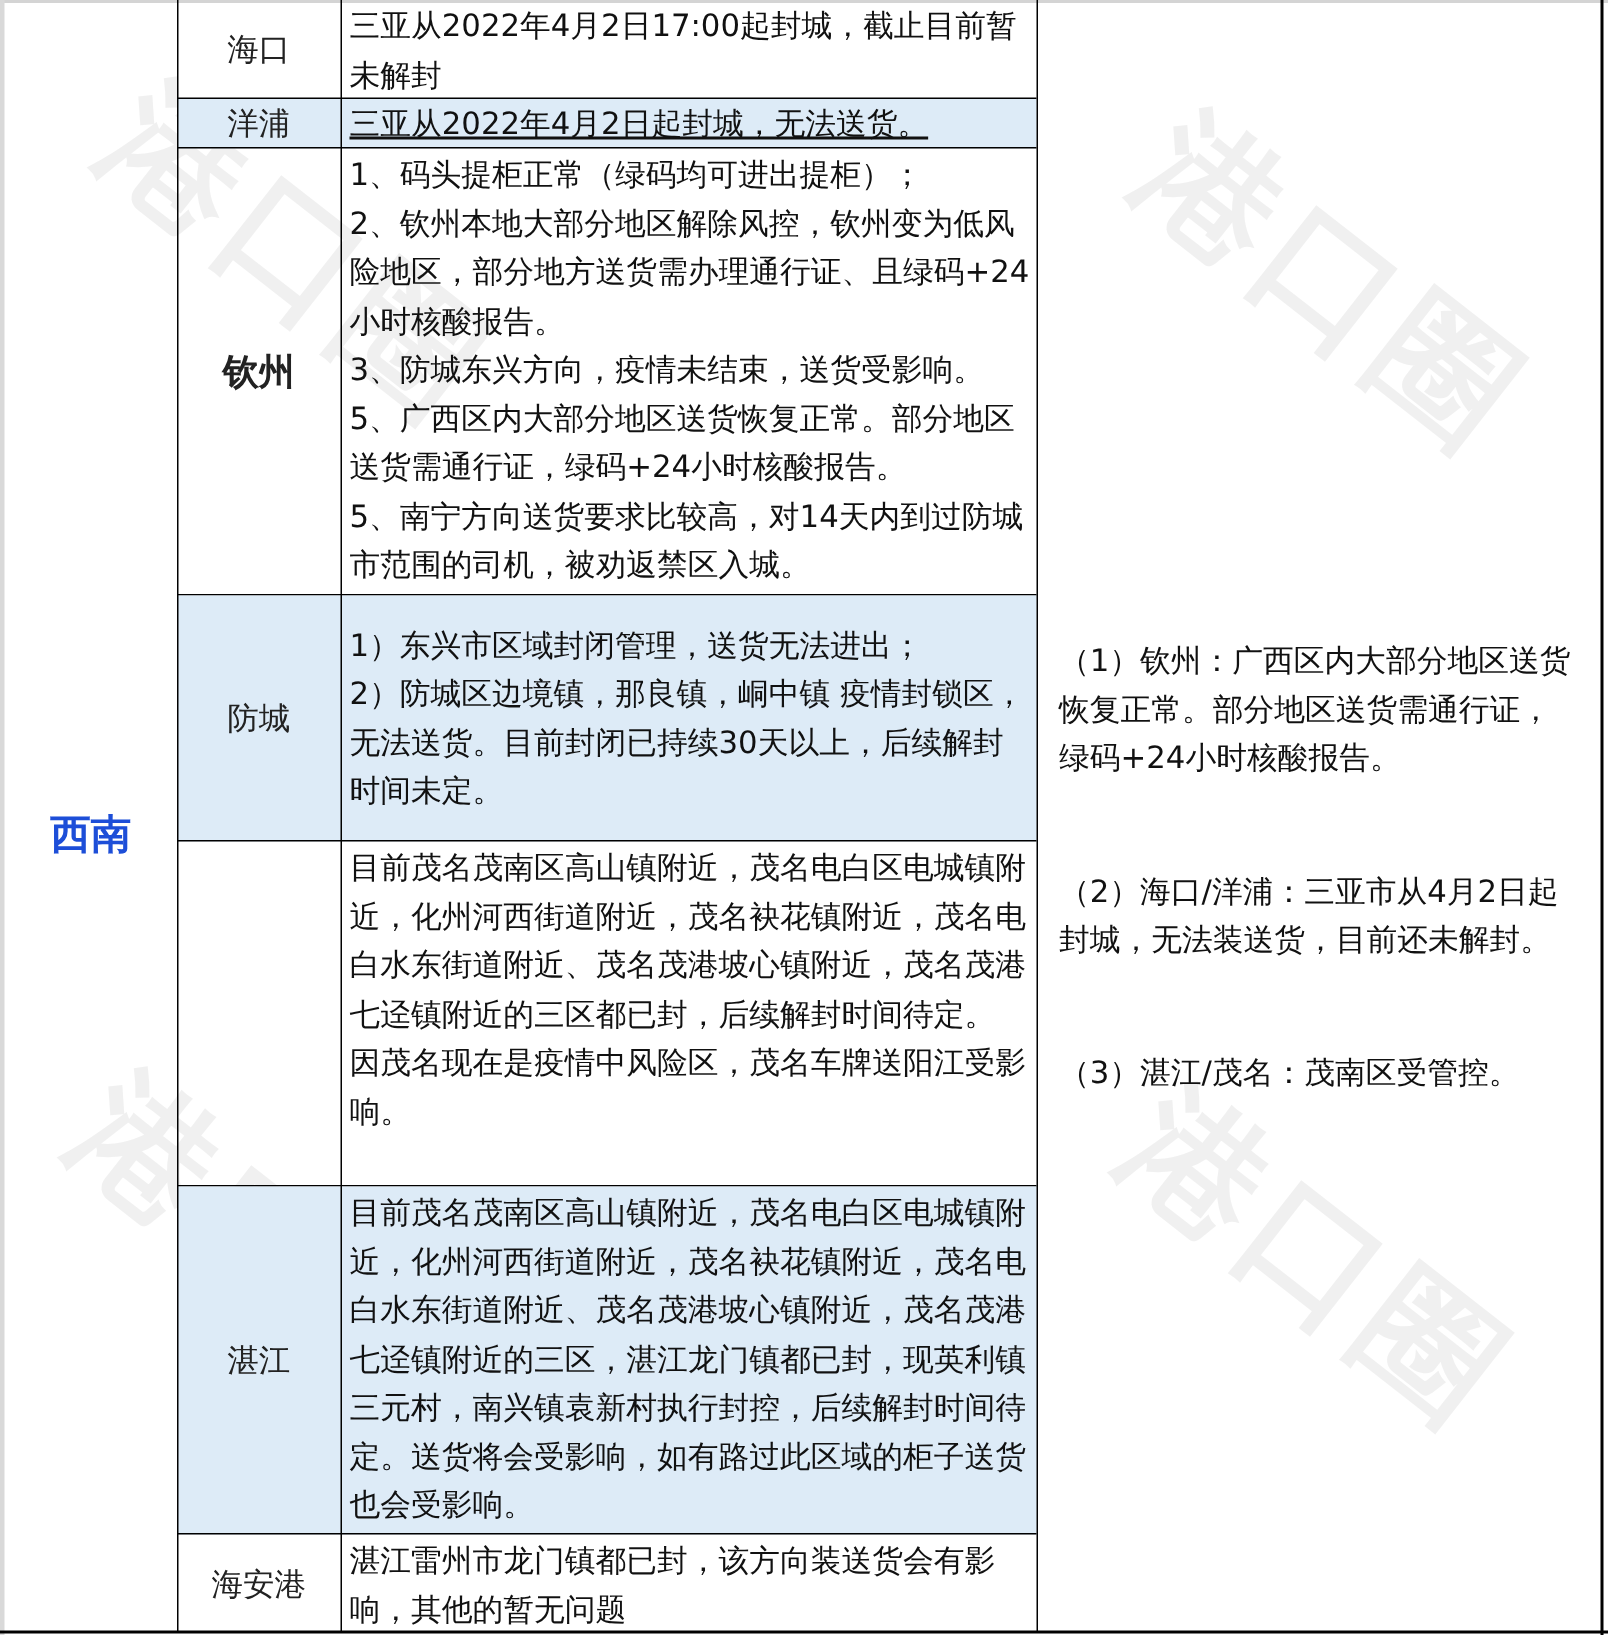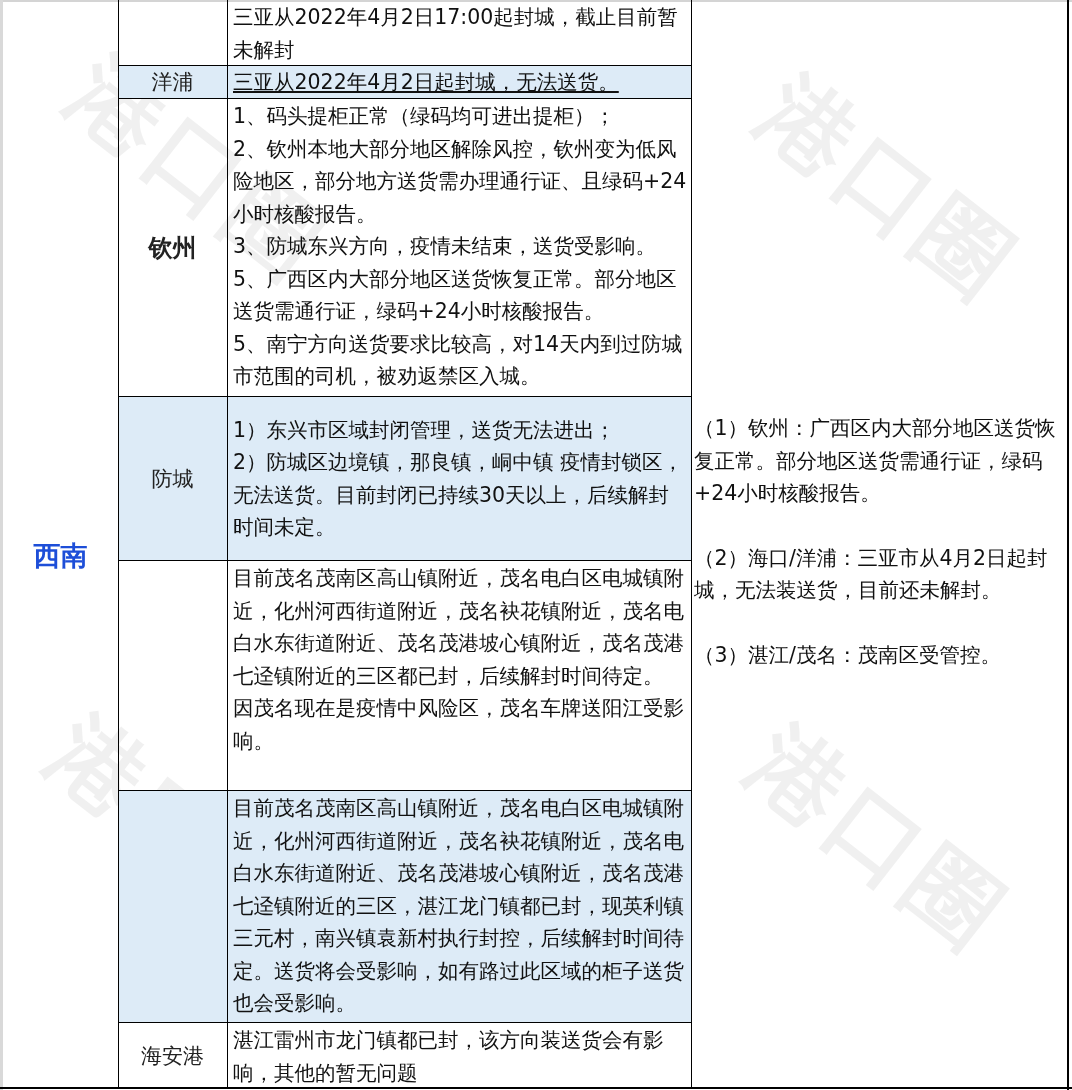--- a/index.html
+++ b/index.html
@@ -19,21 +19,21 @@
   .city { position: absolute; left: 0; top: 0; width: 109px; height: 100%;
           display: flex; align-items: center; justify-content: center; font-size: 21px; color: #222; }
   .city.bold { font-weight: bold; font-size: 24px; }
   .content { position: absolute; left: 111px; top: 0; width: 458px; height: 100%;
              box-sizing: border-box; padding: 1px 0 0 4px; font-size: 20.5px; line-height: 32.5px;
              color: #111; white-space: normal; }
   .content.center { display: flex; flex-direction: column; justify-content: center; padding-top: 0; }
   .content p { margin: 0; }
   .summary { position: absolute; left: 694px; top: 412px; width: 372px; font-size: 20.5px;
              line-height: 32.5px; color: #111; }
-  .summary p { margin: 0; }
+  .summary p { margin: 12px; }
   .summary .gap { height: 32px; }
   .wm { position: absolute; font-size: 92px; font-weight: bold; color: rgba(200,200,200,0.28);
         transform: rotate(38deg); transform-origin: left top; letter-spacing: 6px; white-space: nowrap;
         pointer-events: none; }
 </style>
 </head>
 <body>
 
 <div class="sheet">
 
@@ -41,20 +41,21 @@
   <div class="wm" style="left:810px; top:50px;">港口圈</div>
   <div class="wm" style="left:100px; top:690px;">港口圈</div>
   <div class="wm" style="left:800px; top:700px;">港口圈</div>
 
   <div class="topline"></div>
   <div class="leftline"></div>
 
   <div class="region">西南</div>
 
   <div class="row" style="top:0; height:66px;">
+    <div class="city">海口</div>
     <div class="content">
       <p>三亚从2022年4月2日17:00起封城，截止目前暂未解封</p>
     </div>
   </div>
 
   <div class="row blue" style="top:66px; height:33px;">
     <div class="city">洋浦</div>
     <div class="content" style="padding-top:0;text-decoration:underline;">
       <p>三亚从2022年4月2日起封城，无法送货。</p>
     </div>
@@ -80,20 +81,21 @@
   </div>
 
   <div class="row" style="top:561px; height:230px;">
     <div class="content">
       <p>目前茂名茂南区高山镇附近，茂名电白区电城镇附近，化州河西街道附近，茂名袂花镇附近，茂名电白水东街道附近、茂名茂港坡心镇附近，茂名茂港七迳镇附近的三区都已封，后续解封时间待定。</p>
       <p>因茂名现在是疫情中风险区，茂名车牌送阳江受影响。</p>
     </div>
   </div>
 
   <div class="row blue" style="top:791px; height:232px;">
+    <div class="city">湛江</div>
     <div class="content">
       <p>目前茂名茂南区高山镇附近，茂名电白区电城镇附近，化州河西街道附近，茂名袂花镇附近，茂名电白水东街道附近、茂名茂港坡心镇附近，茂名茂港七迳镇附近的三区，湛江龙门镇都已封，现英利镇三元村，南兴镇袁新村执行封控，后续解封时间待定。送货将会受影响，如有路过此区域的柜子送货也会受影响。</p>
     </div>
   </div>
 
   <div class="row" style="top:1023px; height:65px; border-bottom:none;">
     <div class="city">海安港</div>
     <div class="content">
       <p>湛江雷州市龙门镇都已封，该方向装送货会有影响，其他的暂无问题</p>
     </div>

